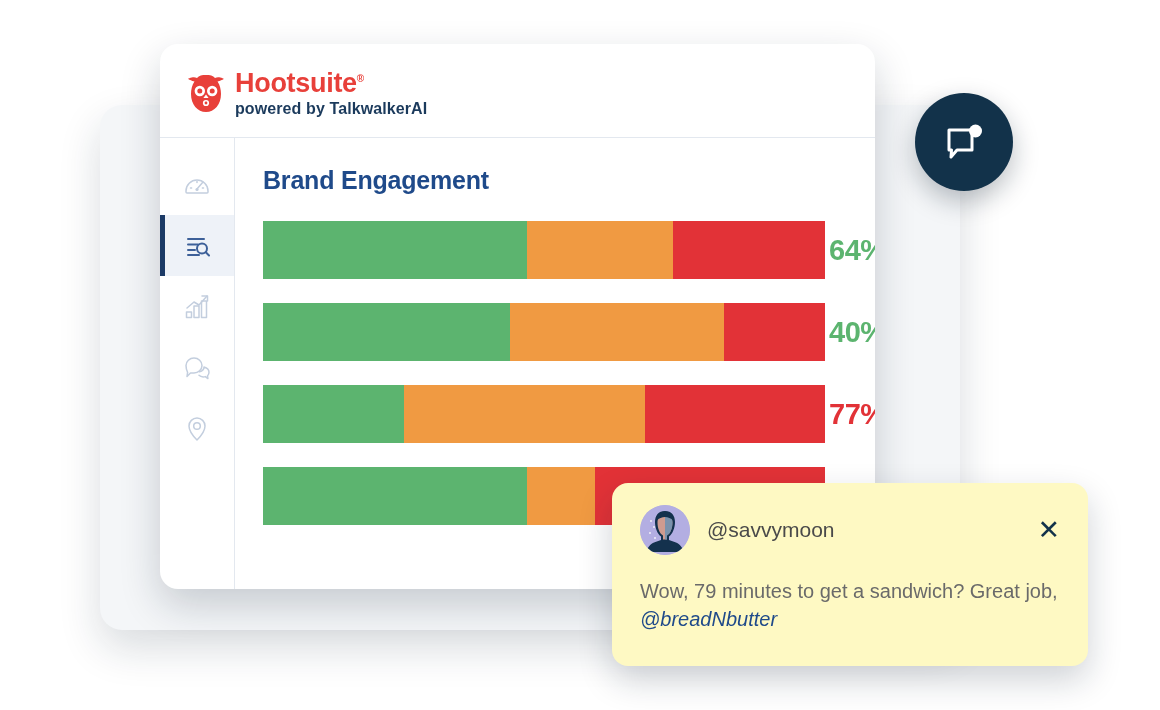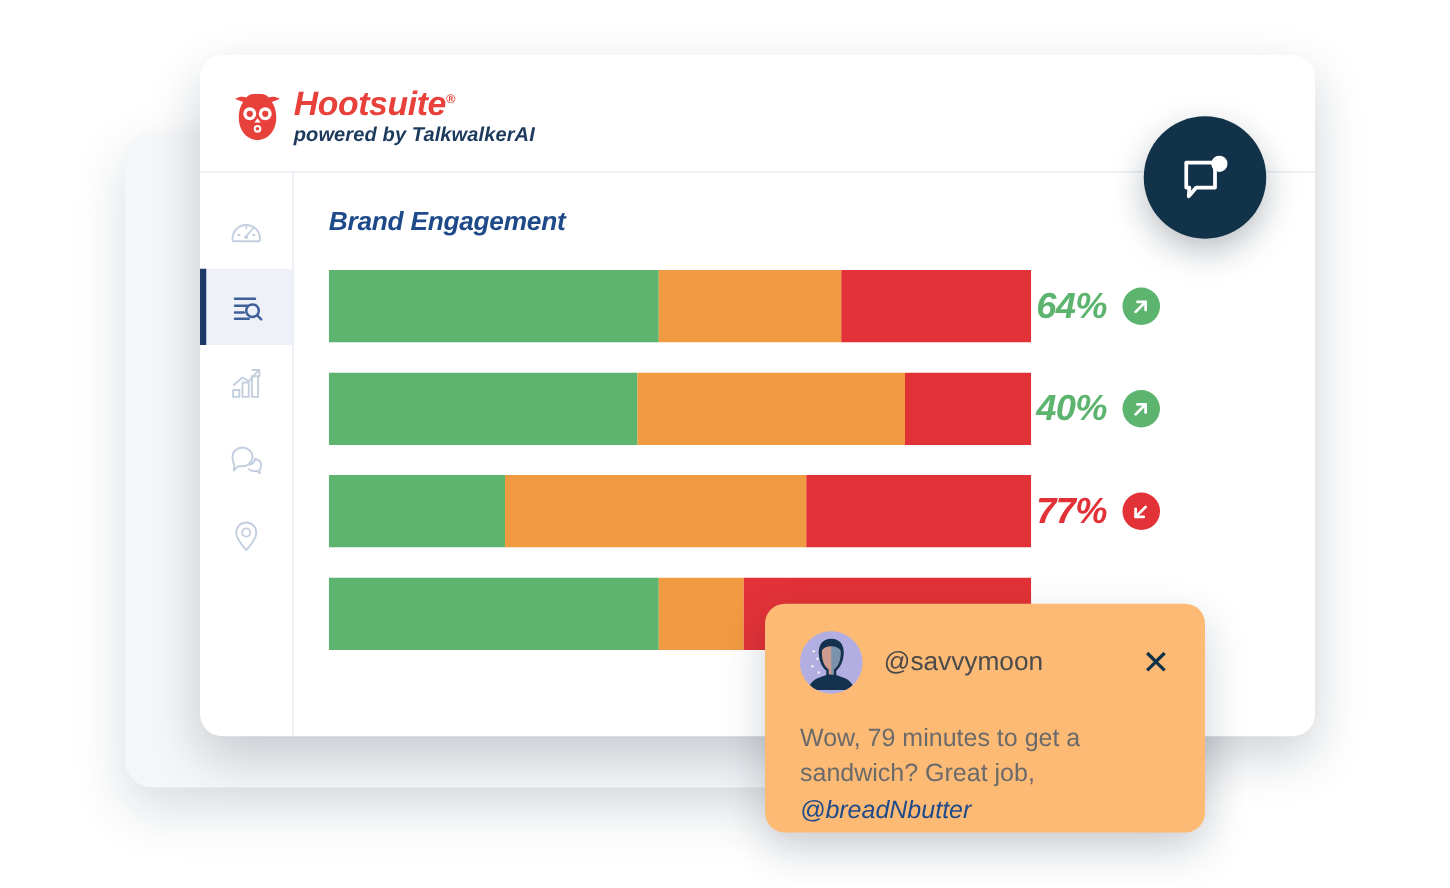--- a/index.html
+++ b/index.html
@@ -31,27 +31,26 @@
     background: #f4f6f8;
     border-radius: 22px;
     box-shadow: 0 18px 42px rgba(20,35,55,0.16);
   }
 
   
   .app-window {
     position: absolute;
     left: 160px;
     top: 44px;
-    width: 892px;
+    width: 715px;
     height: 545px;
     background: #ffffff;
     border-radius: 18px;
     box-shadow: 0 16px 40px rgba(15,30,50,0.20);
     overflow: hidden;
-    font-style: italic;
   }
 
   
   .app-header {
     height: 94px;
     padding: 26px 0 0 26px;
     display: flex;
     align-items: flex-start;
     border-bottom: 1px solid #e3e8ef;
   }
@@ -111,21 +110,21 @@
     position: absolute;
     left: 0; top: 0; bottom: 0;
     width: 5px;
     background: #1b3a66;
   }
   .rail-icon { width: 30px; height: 30px; display: block; }
 
   .content { flex: 1; padding: 28px 0 0 28px; position: relative; }
 
   .panel-title {
-    font-size: 21px;
+    font-size: 25px;
     font-weight: bold;
     color: #1f4a8a;
     letter-spacing: -0.2px;
     margin-bottom: 26px;
   }
 
   
   .bar-row {
     display: flex;
     align-items: center;
@@ -183,23 +182,23 @@
     box-shadow: 0 10px 26px rgba(10,25,40,0.28);
     cursor: pointer;
   }
   .chat-badge svg { width: 46px; height: 46px; display: block; }
 
   
   .tweet-card {
     position: absolute;
     left: 612px;
     top: 483px;
-    width: 352px;
+    width: 476px;
     height: 183px;
-    background: #fdba74;
+    background: #fef9c3;
     border-radius: 16px;
     box-shadow: 0 14px 34px rgba(15,30,50,0.20);
     padding: 22px 26px 0 28px;
   }
   .tweet-head {
     display: flex;
     align-items: center;
     margin-bottom: 22px;
   }
   .avatar {

